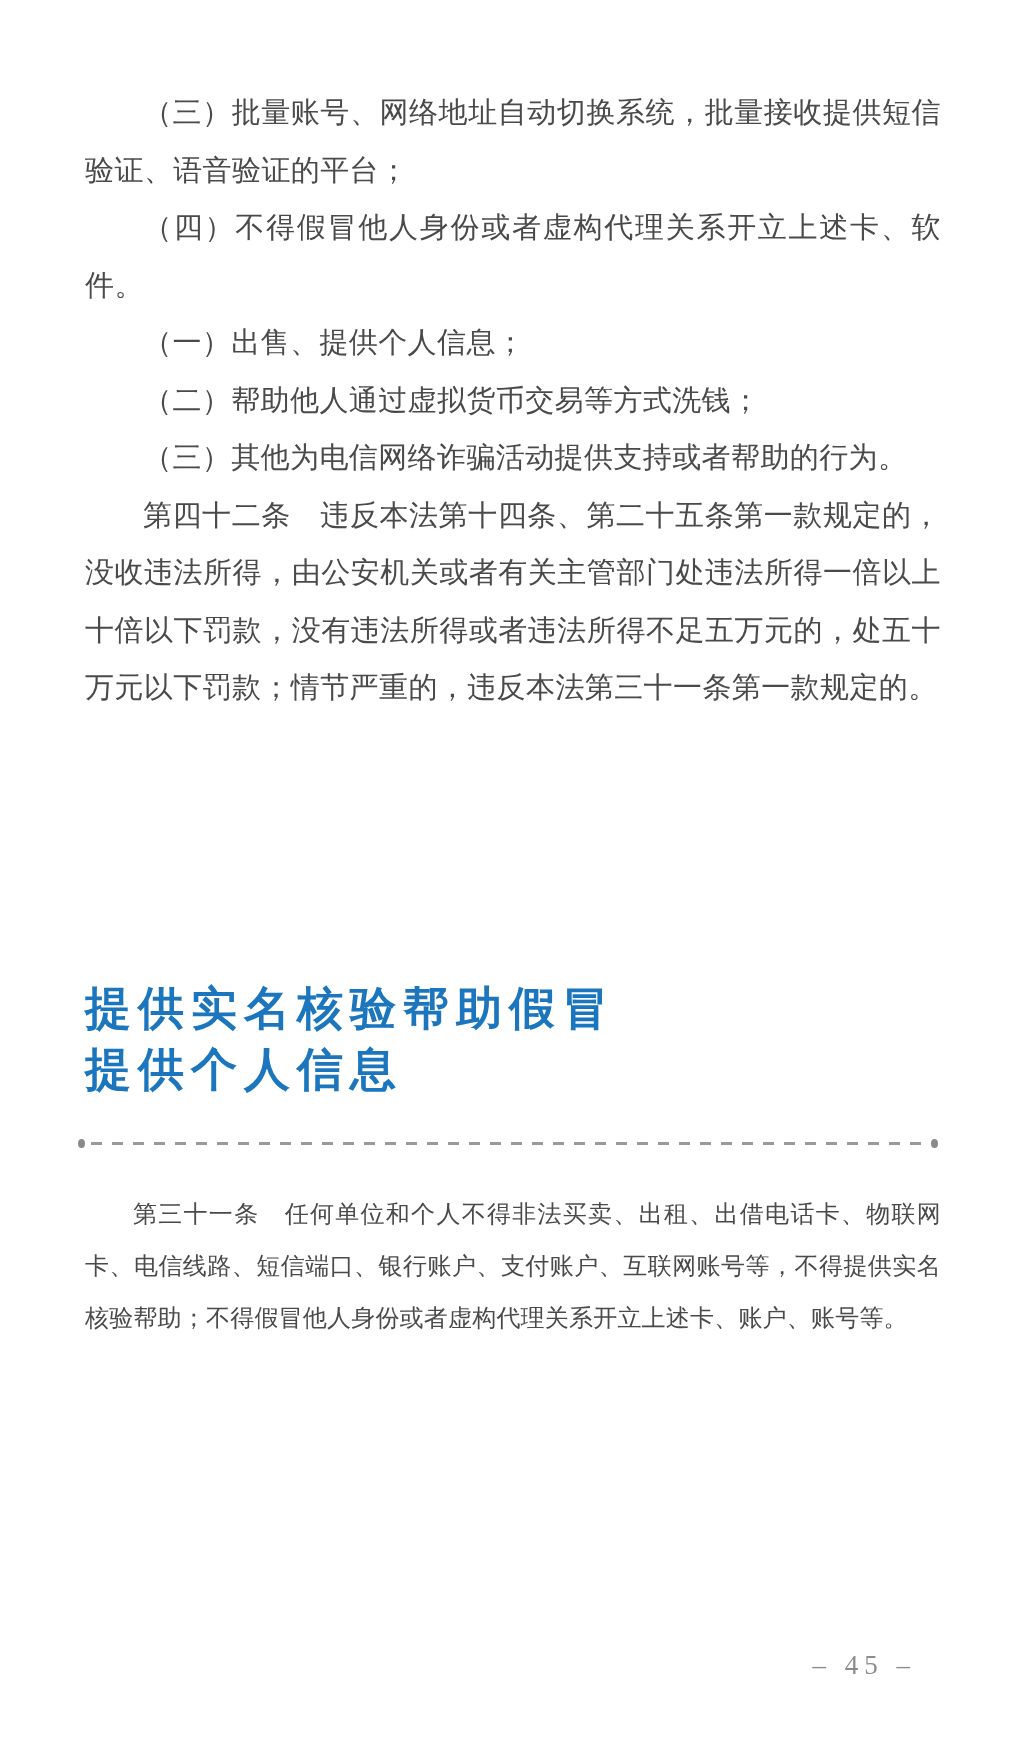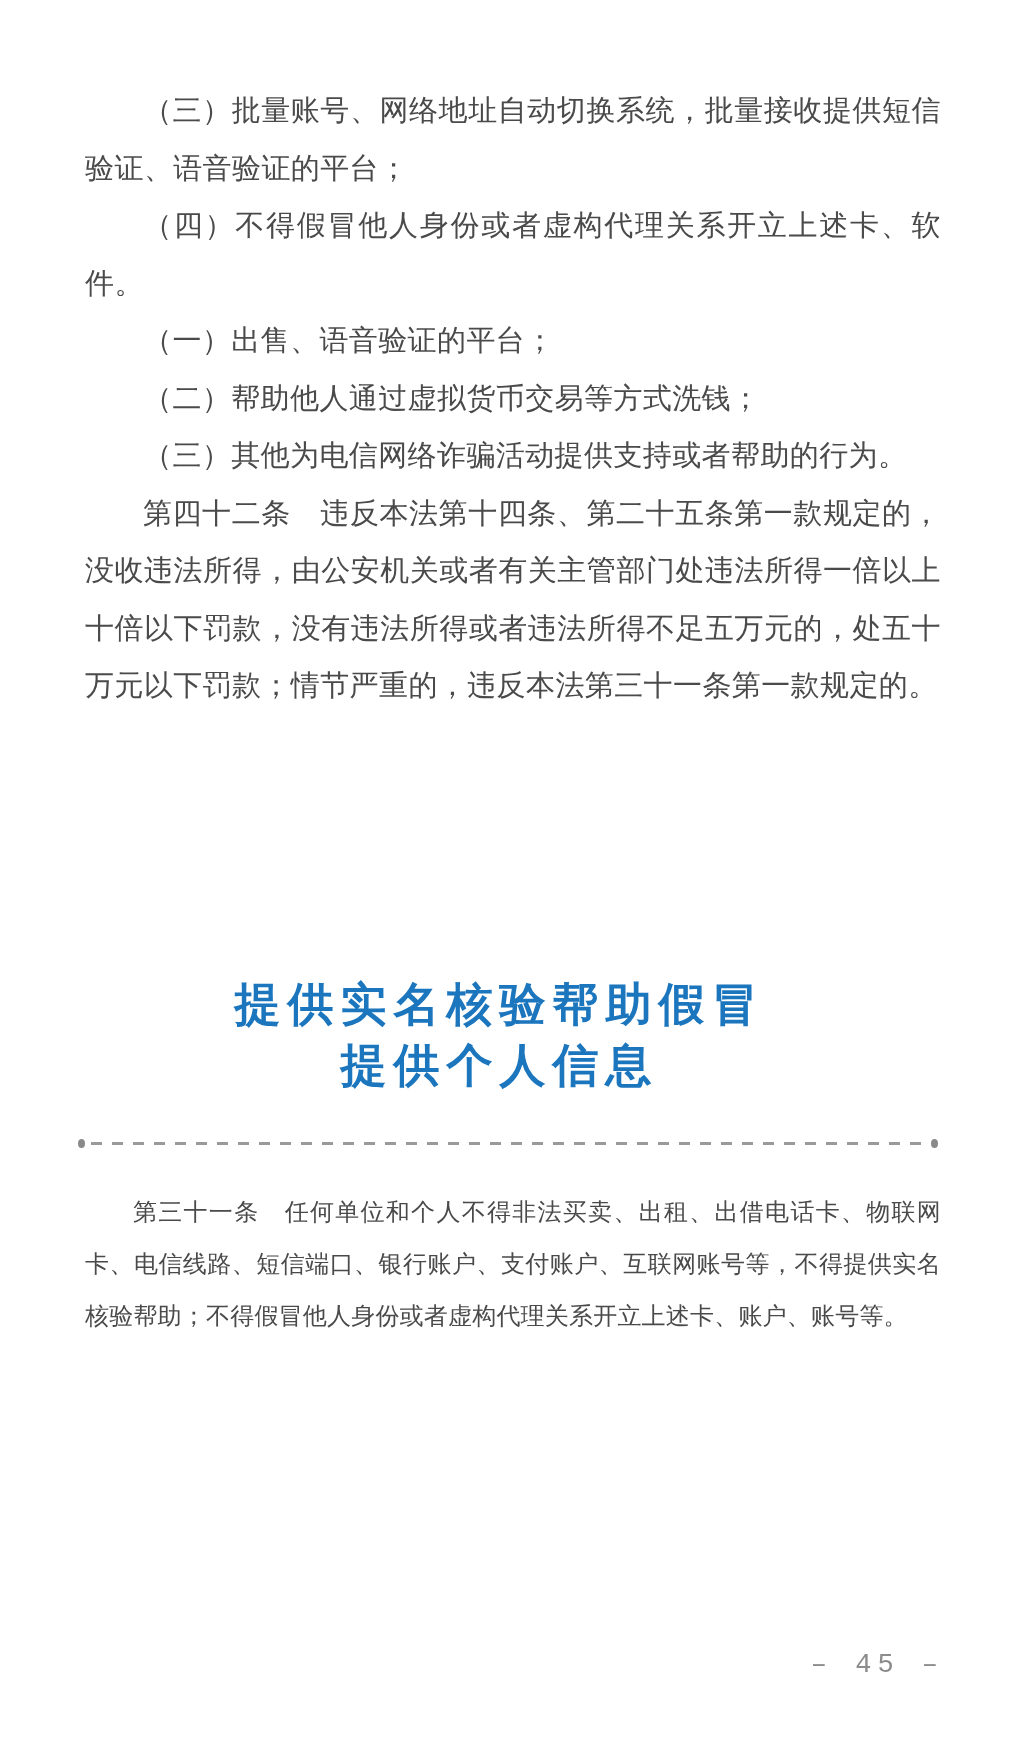--- a/index.html
+++ b/index.html
@@ -3,21 +3,21 @@
 <meta charset="utf-8">
 <style>
   * { margin: 0; padding: 0; box-sizing: border-box; }
   html, body { background: #ffffff; }
   .page {
     position: relative;
     width: 1024px;
     height: 1748px;
     background: #ffffff;
     overflow: hidden;
-    font-family: Liberation Mono, monospace;
+    font-family: Liberation Serif, serif;
   }
   
   .law-text {
     position: absolute;
     left: 85px;
     width: 856px;
     color: #4a4a4a;
     text-align: justify;
     text-justify: inter-character;
   }
@@ -36,21 +36,21 @@
     font-size: 24px;
     line-height: 52px;
     letter-spacing: 0.2px;
   }
   
   .chapter-heading {
     position: absolute;
     top: 978px;
     right: 110px;
     left: 85px;
-    text-align: center;
+    text-align: left;
     font-weight: bold;
     font-size: 46px;
     line-height: 61px;
     letter-spacing: 7px;
   }
   
   .divider {
     position: absolute;
     top: 1136px;
     left: 78px;
@@ -73,35 +73,35 @@
     background: repeating-linear-gradient(
       to right,
       #9a9a9a 0px, #9a9a9a 11px,
       transparent 11px, transparent 21px
     );
   }
   
   .page-number {
     position: absolute;
     top: 1650px;
-    right: 80px;
+    right: 108px;
     font-size: 27px;
     color: #8c8c8c;
     letter-spacing: 6px;
   }
 </style>
 </head>
 <body>
 
 <div class="page">
 
   <div class="law-text sec1" style="color: rgb(74, 74, 74);">
     <p>（三）批量账号、网络地址自动切换系统，批量接收提供短信验证、语音验证的平台；</p>
     <p>（四）不得假冒他人身份或者虚构代理关系开立上述卡、软件。</p>
-    <p>（一）出售、语音验证的平台；</p>
+    <p>（一）出售、提供个人信息；</p>
     <p>（二）帮助他人通过虚拟货币交易等方式洗钱；</p>
     <p>（三）其他为电信网络诈骗活动提供支持或者帮助的行为。</p>
     <p>第四十二条　违反本法第十四条、第二十五条第一款规定的，没收违法所得，由公安机关或者有关主管部门处违法所得一倍以上十倍以下罚款，没有违法所得或者违法所得不足五万元的，处五十万元以下罚款；情节严重的，违反本法第三十一条第一款规定的。</p>
   </div>
 
   <div class="chapter-heading" style="color: rgb(28, 118, 190);">
     <div>提供实名核验帮助假冒</div>
     <div>提供个人信息</div>
   </div>
 

